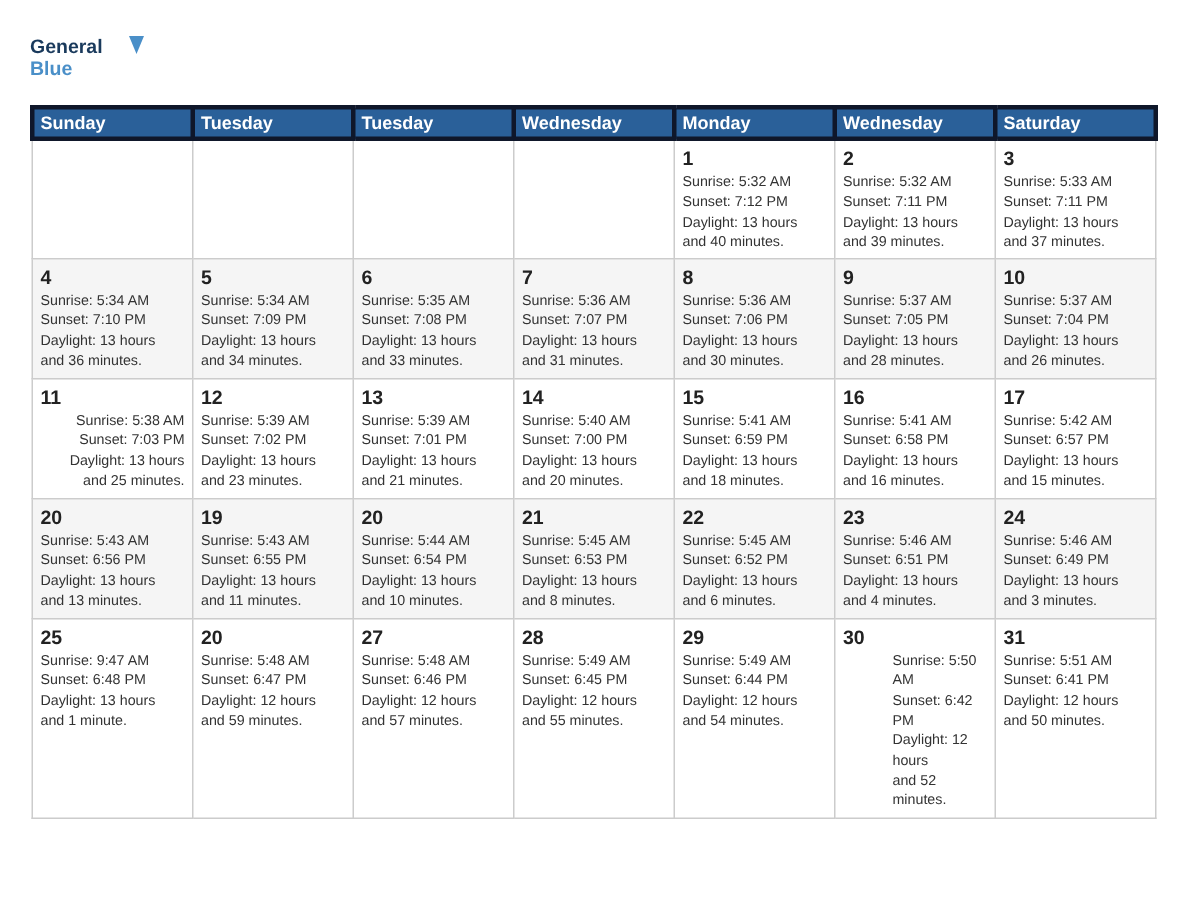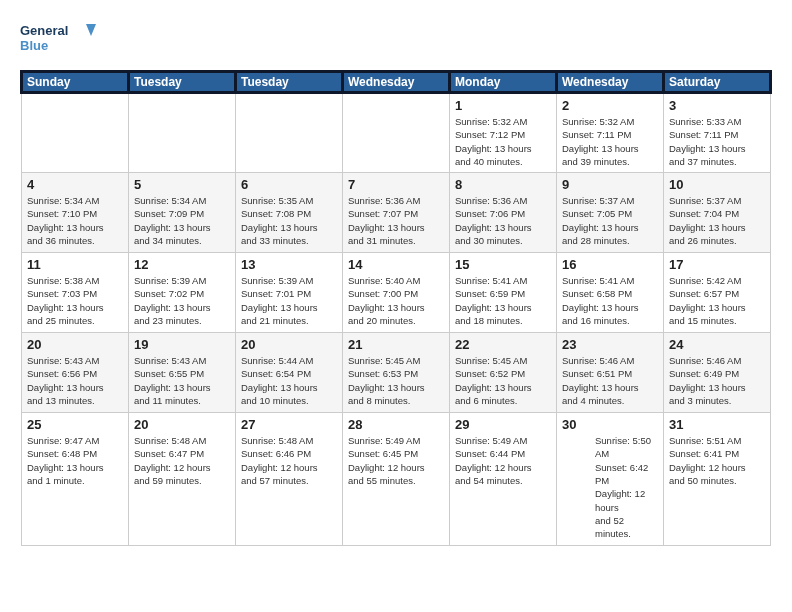--- a/index.html
+++ b/index.html
@@ -179,21 +179,21 @@
           <span class="day-num">10</span>
           <div class="day-info" style="white-space: pre-line;">Sunrise: 5:37 AM
 Sunset: 7:04 PM
 Daylight: 13 hours
 and 26 minutes.</div>
         </td>
       </tr>
       <tr>
         <td>
           <span class="day-num">11</span>
-          <div class="day-info" style="white-space: pre-line;">Sunrise: 5:38 AM
+          <div class="day-info" style="white-space: pre-line; text-align: right;">Sunrise: 5:38 AM
 Sunset: 7:03 PM
 Daylight: 13 hours
 and 25 minutes.</div>
         </td>
         <td>
           <span class="day-num">12</span>
           <div class="day-info" style="white-space: pre-line;">Sunrise: 5:39 AM
 Sunset: 7:02 PM
 Daylight: 13 hours
 and 23 minutes.</div>

